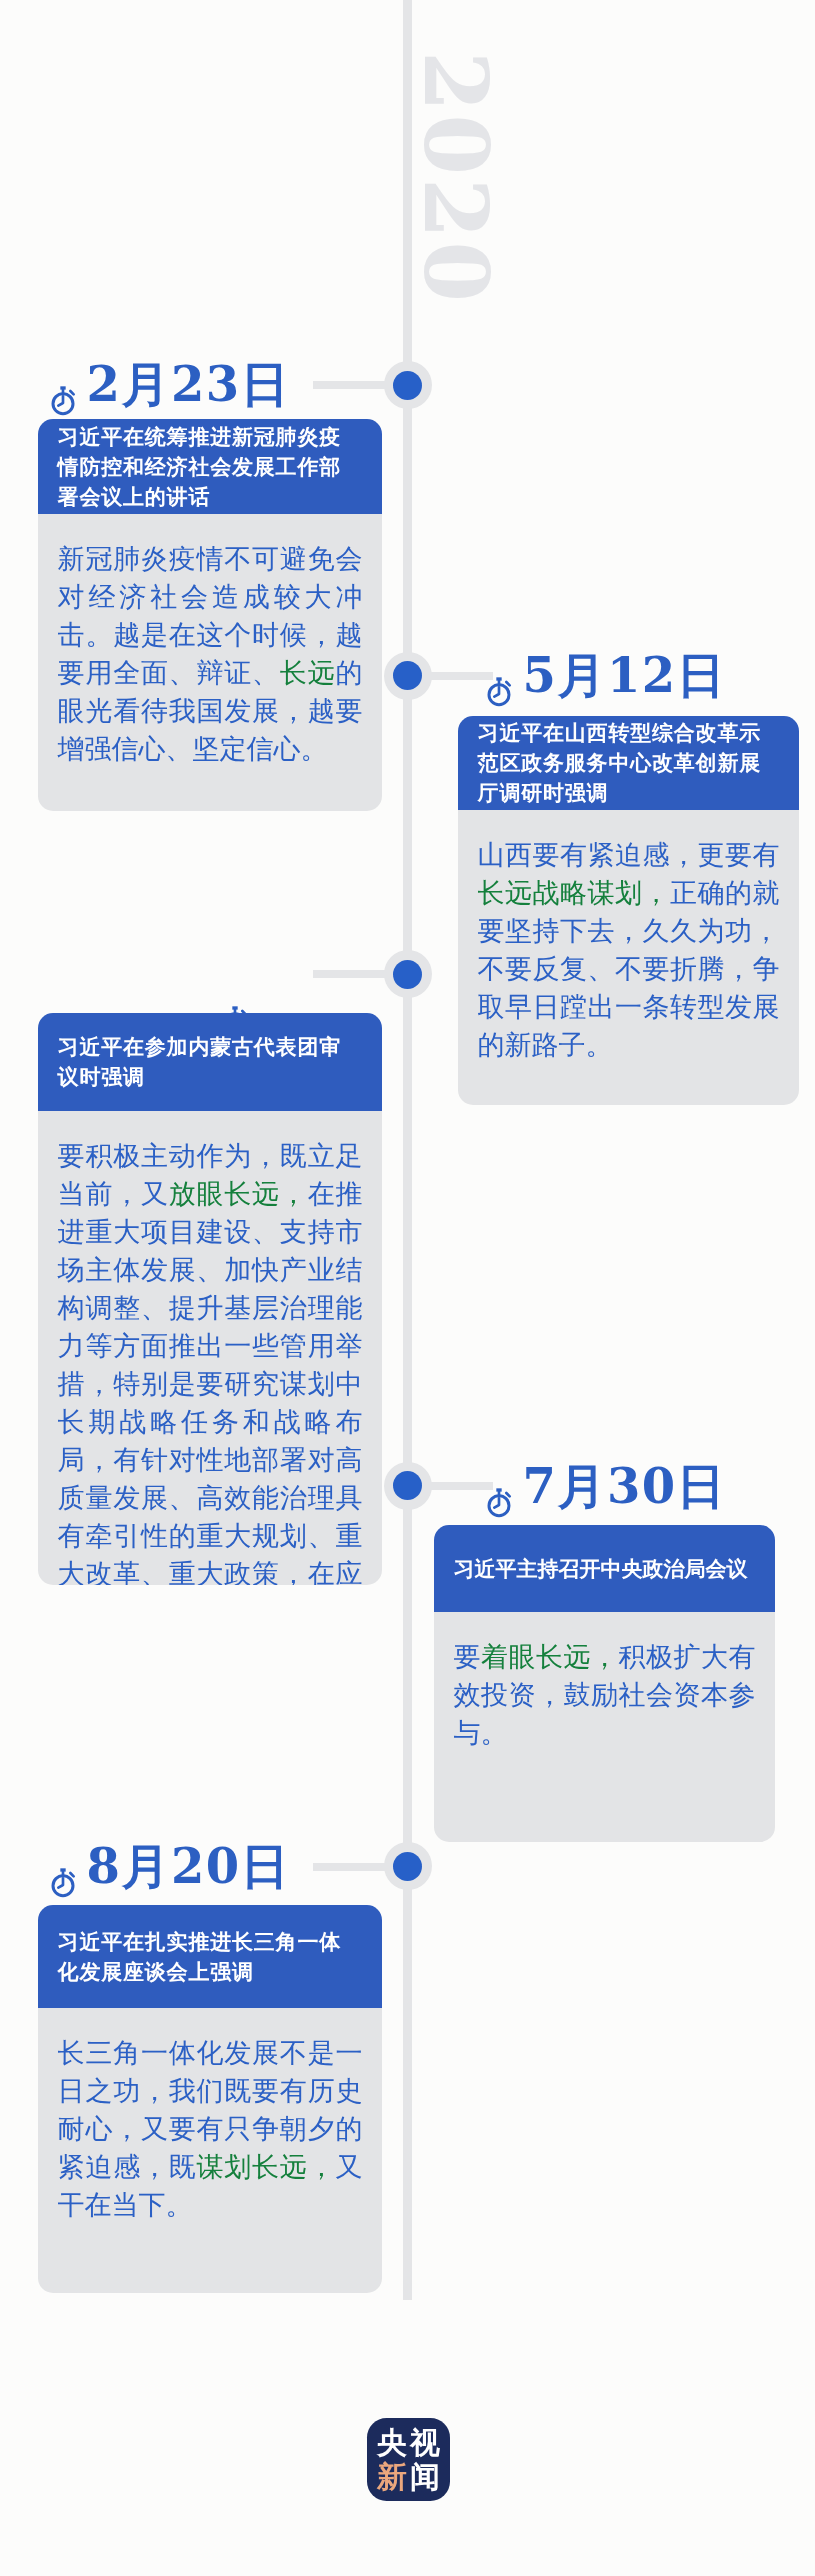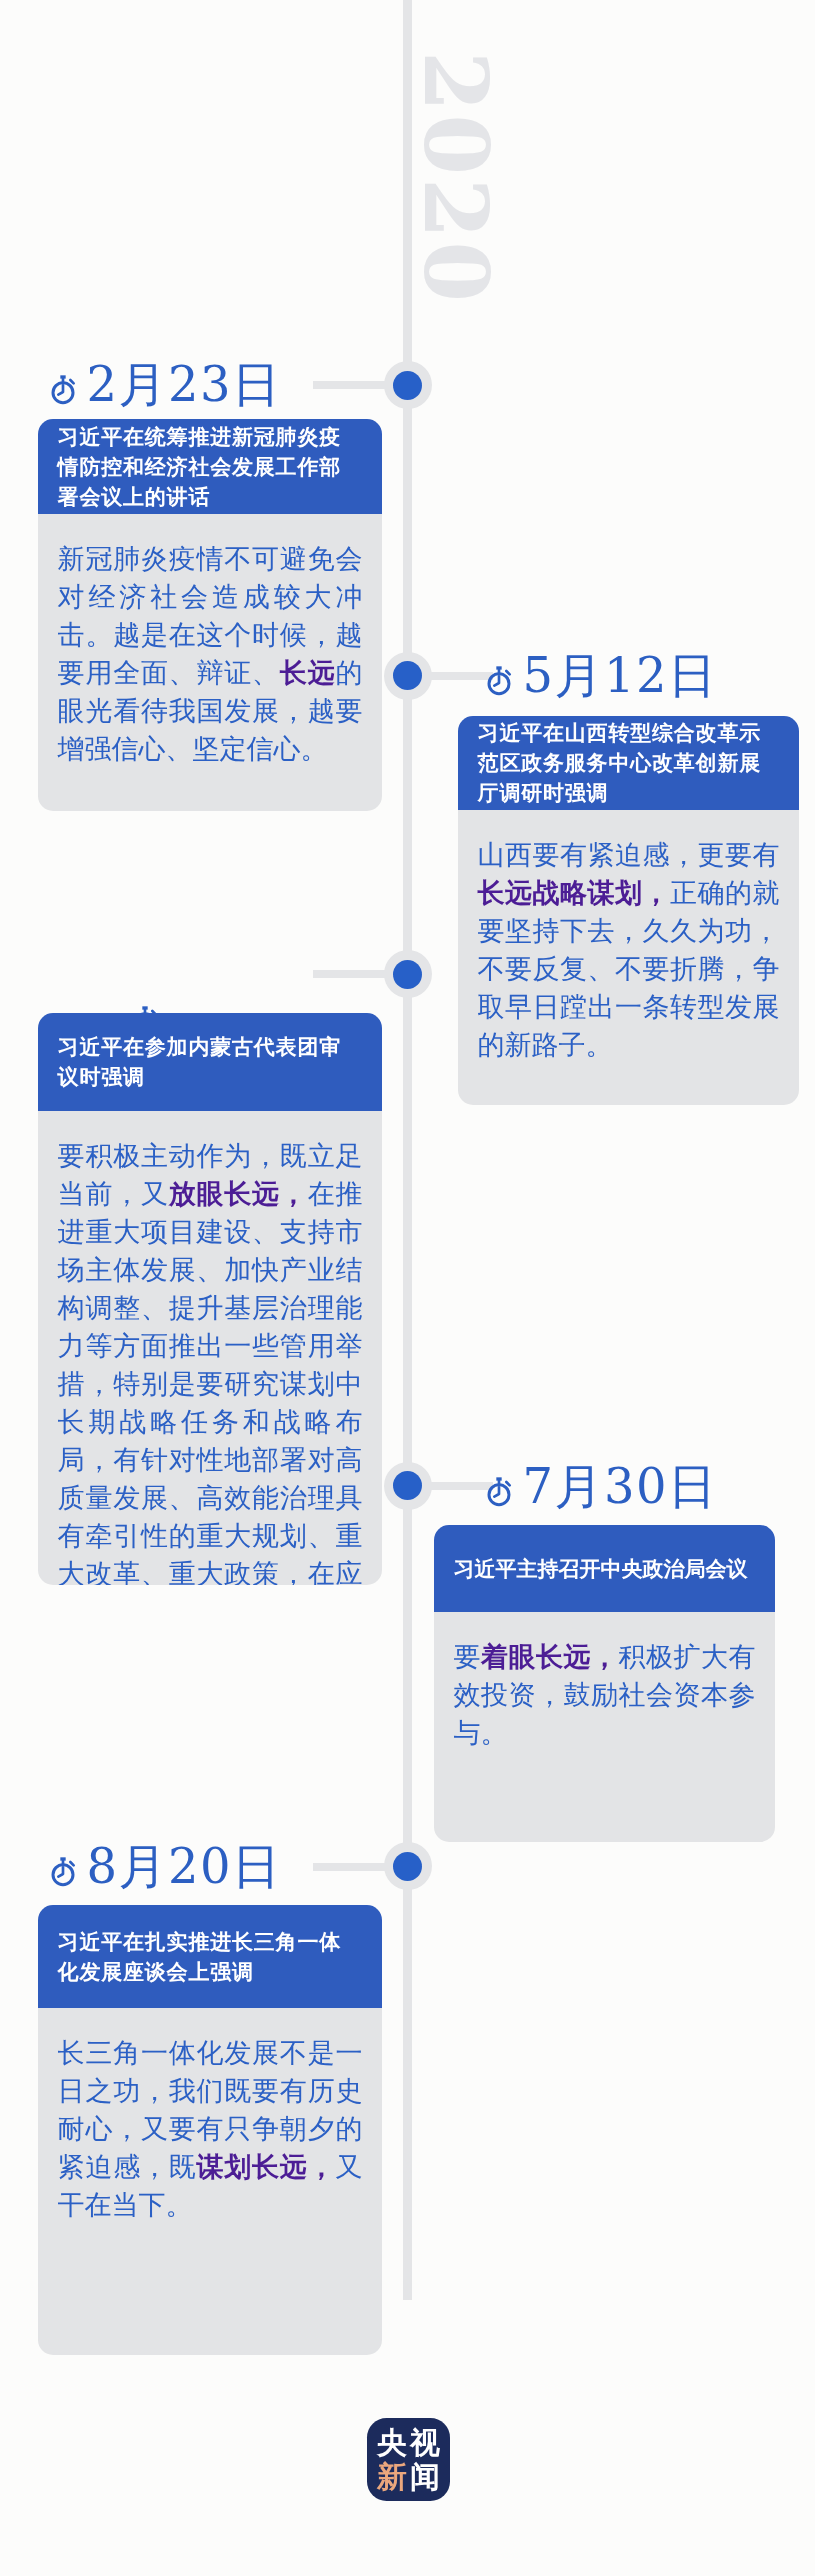--- a/index.html
+++ b/index.html
@@ -5,33 +5,33 @@
   html,body{margin:0;padding:0;background:#fcfcfb;}
   .page{position:relative;width:815px;height:2576px;margin:0 auto;background:#fcfcfb;overflow:hidden;
         font-family:"DejaVu Serif","Liberation Serif",serif;}
   .tl-line{position:absolute;left:403px;top:0;width:9px;height:2300px;background:#e4e5e7;}
   .year{position:absolute;left:418px;top:51px;font-size:87px;line-height:0.85;color:#e4e5e8;
         font-family:"DejaVu Serif",serif;font-weight:bold;letter-spacing:3px;
         transform:rotate(90deg) translateY(-100%);transform-origin:0 0;white-space:nowrap;}
   .connector{position:absolute;height:7.5px;background:#e4e5e7;}
   .halo{position:absolute;width:48px;height:48px;border-radius:50%;background:#e4e5e7;}
   .dot{position:absolute;width:29px;height:29px;border-radius:50%;background:#2760c8;}
-  .date{position:absolute;display:flex;align-items:center;gap:7.5px;color:#2c5fc2;
-        font-size:48px;font-weight:normal;line-height:66px;letter-spacing:1.5px;white-space:nowrap;}
+  .date{position:absolute;display:flex;align-items:flex-end;gap:7.5px;color:#2c5fc2;
+        font-size:48px;font-weight:bold;line-height:66px;letter-spacing:1.5px;white-space:nowrap;}
   .clock{margin-top:12px;flex:0 0 auto;color:#2c5fc2;}
   .card{position:absolute;padding-left:8px;}
   .card-header{background:#2f5cbe;color:#ffffff;border-radius:15px 15px 0 0;
         font-family:"Liberation Sans","DejaVu Sans",sans-serif;font-weight:bold;
         font-size:21px;line-height:30px;letter-spacing:0.8px;
         display:flex;align-items:center;padding:0 19.6px;box-sizing:border-box;}
   .card-header.tight{letter-spacing:0;}
   .card-body{background:#e3e4e6;color:#2b60c5;border-radius:0 0 15px 15px;
         font-size:27px;line-height:38px;text-align:justify;
         padding:26px 19.6px 0 19.6px;box-sizing:border-box;overflow:hidden;}
-  .card-body .em{color:#4c1d95;font-weight:bold;}
+  .card-body .em{color:#15803d;font-weight:normal;}
   .logo{position:absolute;left:367px;top:2418px;width:83px;height:83px;border-radius:19.6px;
         background:#1c2b5c;display:flex;flex-direction:column;justify-content:center;align-items:center;
         gap:1.5px;font-family:"Liberation Sans","DejaVu Sans",sans-serif;font-weight:bold;}
   .logo .row{display:flex;gap:3px;}
   .logo span{font-size:30px;line-height:33px;color:#ffffff;}
   .logo span.orange{color:#eba77d;}
 </style>
 </head>
 <body>
 
@@ -110,21 +110,21 @@
   <div class="date" style="left:47px;top:1833px;">
     <svg class="clock" width="32" height="32" viewBox="0 0 48 48">
       <rect x="20" y="2" width="8" height="5" fill="currentColor"></rect>
       <path d="M24 7 v5 M35 9 l5 5 M24 27 V17 M24 27 l-7 4" fill="none" stroke="currentColor" stroke-width="4" stroke-linecap="round"></path>
       <circle cx="24" cy="28" r="15" fill="none" stroke="currentColor" stroke-width="4.5"></circle>
     </svg>
     <span>8月20日</span>
   </div>
   <div class="card" style="left:30px;top:1905px;width:344px;">
     <div class="card-header" style="height:103px;">习近平在扎实推进长三角一体化发展座谈会上强调</div>
-    <div class="card-body" style="height:347px;"><span>长三角一体化发展不是一日之功，我们既要有历史耐心，又要有只争朝夕的紧迫感，既</span><span class="em">谋划长远，</span><span>又干在当下。</span></div>
+    <div class="card-body" style="height:285px;"><span>长三角一体化发展不是一日之功，我们既要有历史耐心，又要有只争朝夕的紧迫感，既</span><span class="em">谋划长远，</span><span>又干在当下。</span></div>
   </div>
 
   <div class="logo">
     <div class="row">
       <span>央</span>
         <span>视</span>
     </div>
     <div class="row">
       <span class="orange">新</span>
         <span>闻</span>

